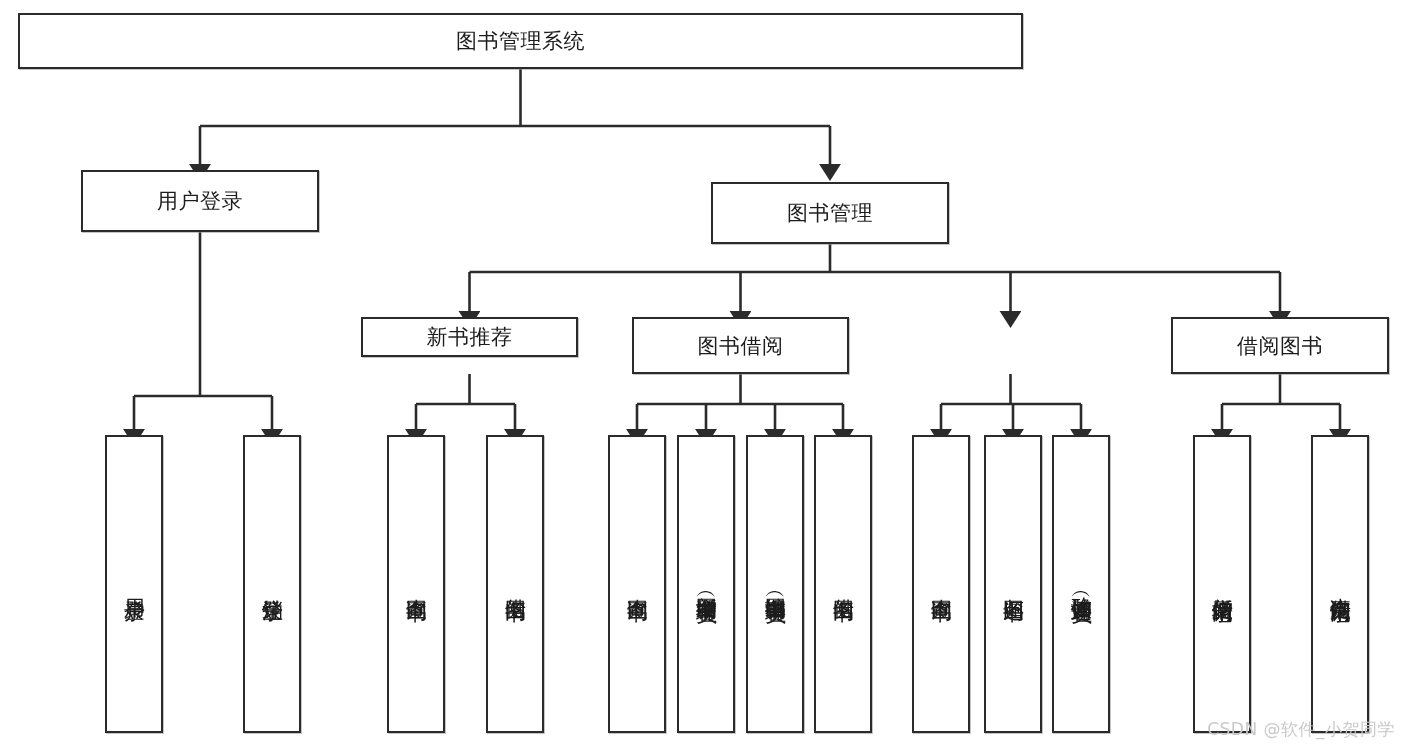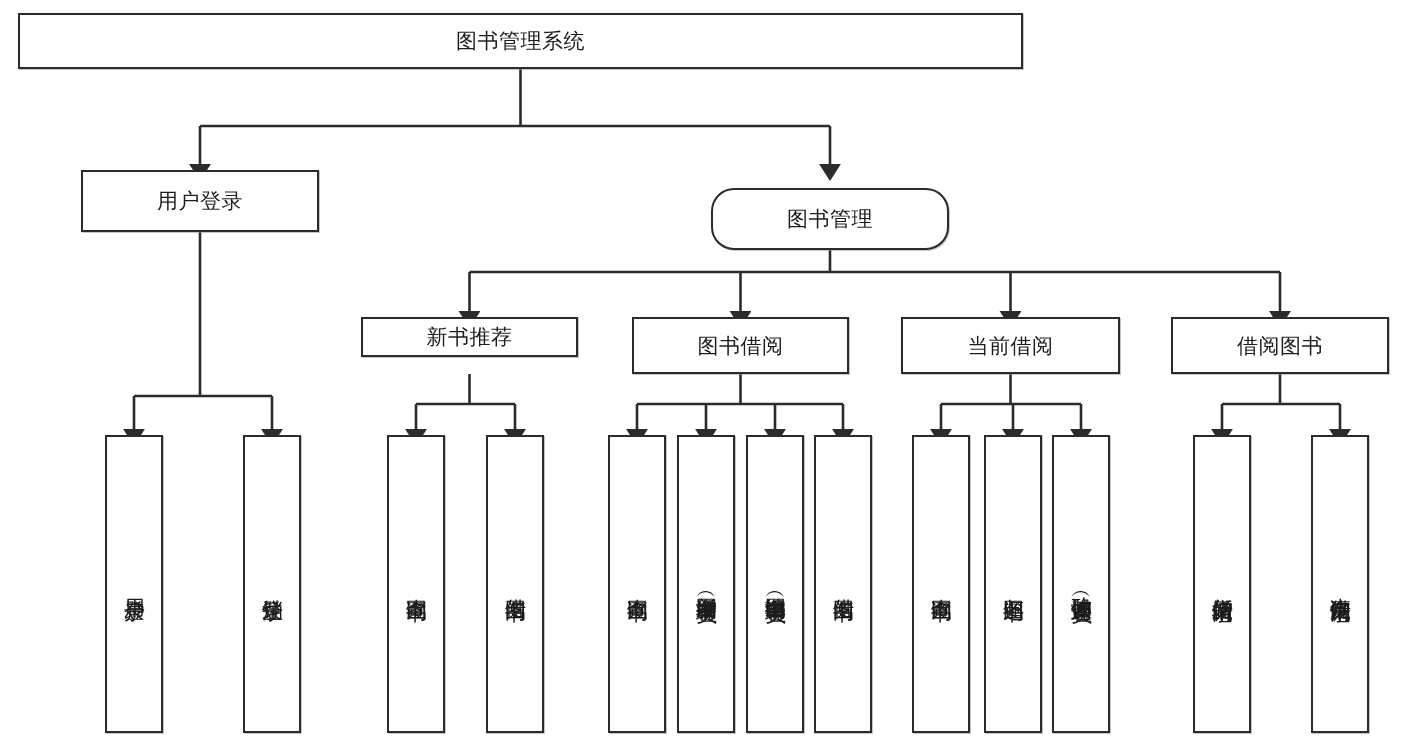--- a/index.html
+++ b/index.html
@@ -118,32 +118,29 @@
       </g>
   </svg>
 
   <div class="node-box" style="left:18px; top:13px; width:1005px; height:56px;">
     <span class="node-label-h">图书管理系统</span>
   </div>
 
   <div class="node-box" style="left:81px; top:170px; width:238px; height:62px;">
     <span class="node-label-h">用户登录</span>
   </div>
-  <div class="node-box" style="left:711px; top:188px; width:238px; height:62px;border-radius:23px;">
+  <div class="node-box" style="left:711px; top:182px; width:238px; height:62px;">
     <span class="node-label-h">图书管理</span>
   </div>
 
   <div class="node-box" style="left:361px; top:317px; width:217px; height:40px;">
     <span class="node-label-h">新书推荐</span>
   </div>
   <div class="node-box" style="left:632px; top:317px; width:217px; height:57px;padding-left:44px;">
     <span class="node-label-h">图书借阅</span>
-  </div>
-  <div class="node-box" style="left:901px; top:317px; width:219px; height:57px;">
-    <span class="node-label-h">当前借阅</span>
   </div>
   <div class="node-box" style="left:1171px; top:317px; width:218px; height:57px;">
     <span class="node-label-h">借阅图书</span>
   </div>
 
   <div class="node-box" style="left:105px; top:435px; width:58px; height:298px;">
     <span class="node-label-v">用户登录</span>
   </div>
   <div class="node-box" style="left:243px; top:435px; width:58px; height:298px;">
     <span class="node-label-v">注销登录</span>
@@ -175,13 +172,14 @@
   <div class="node-box" style="left:1052px; top:435px; width:58px; height:298px;">
     <span class="node-label-v">确认归还（管理员）</span>
   </div>
   <div class="node-box" style="left:1193px; top:435px; width:58px; height:298px;">
     <span class="node-label-v">新增借阅记录</span>
   </div>
   <div class="node-box" style="left:1311px; top:435px; width:58px; height:298px;">
     <span class="node-label-v">查询借阅记录</span>
   </div>
 
+  <div id="watermark">CSDN @软件_小贺同学</div>
 </div>
 
 </body></html>

